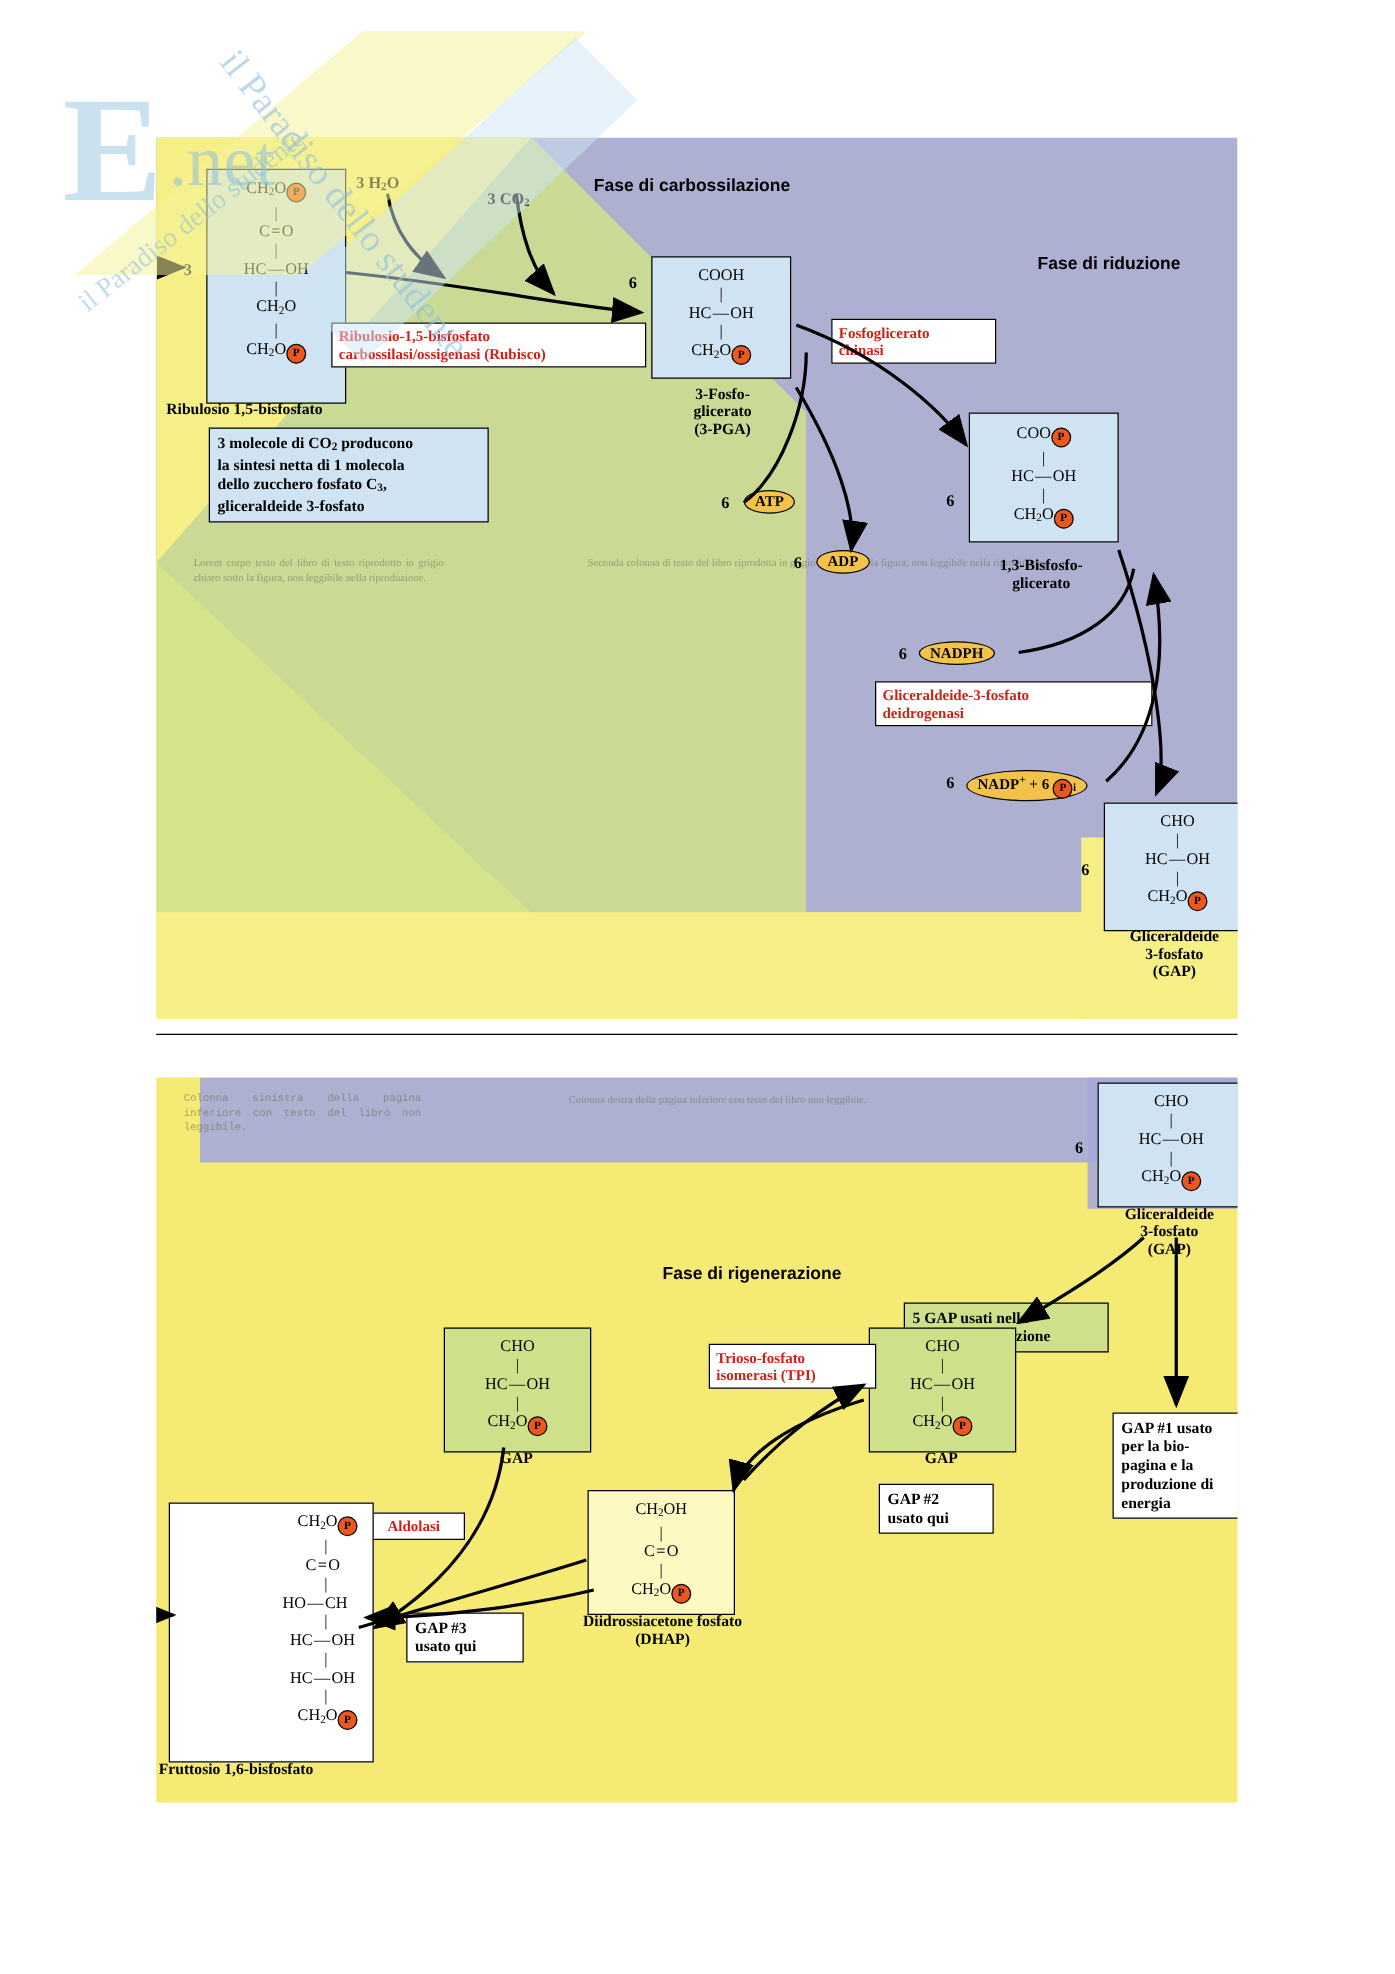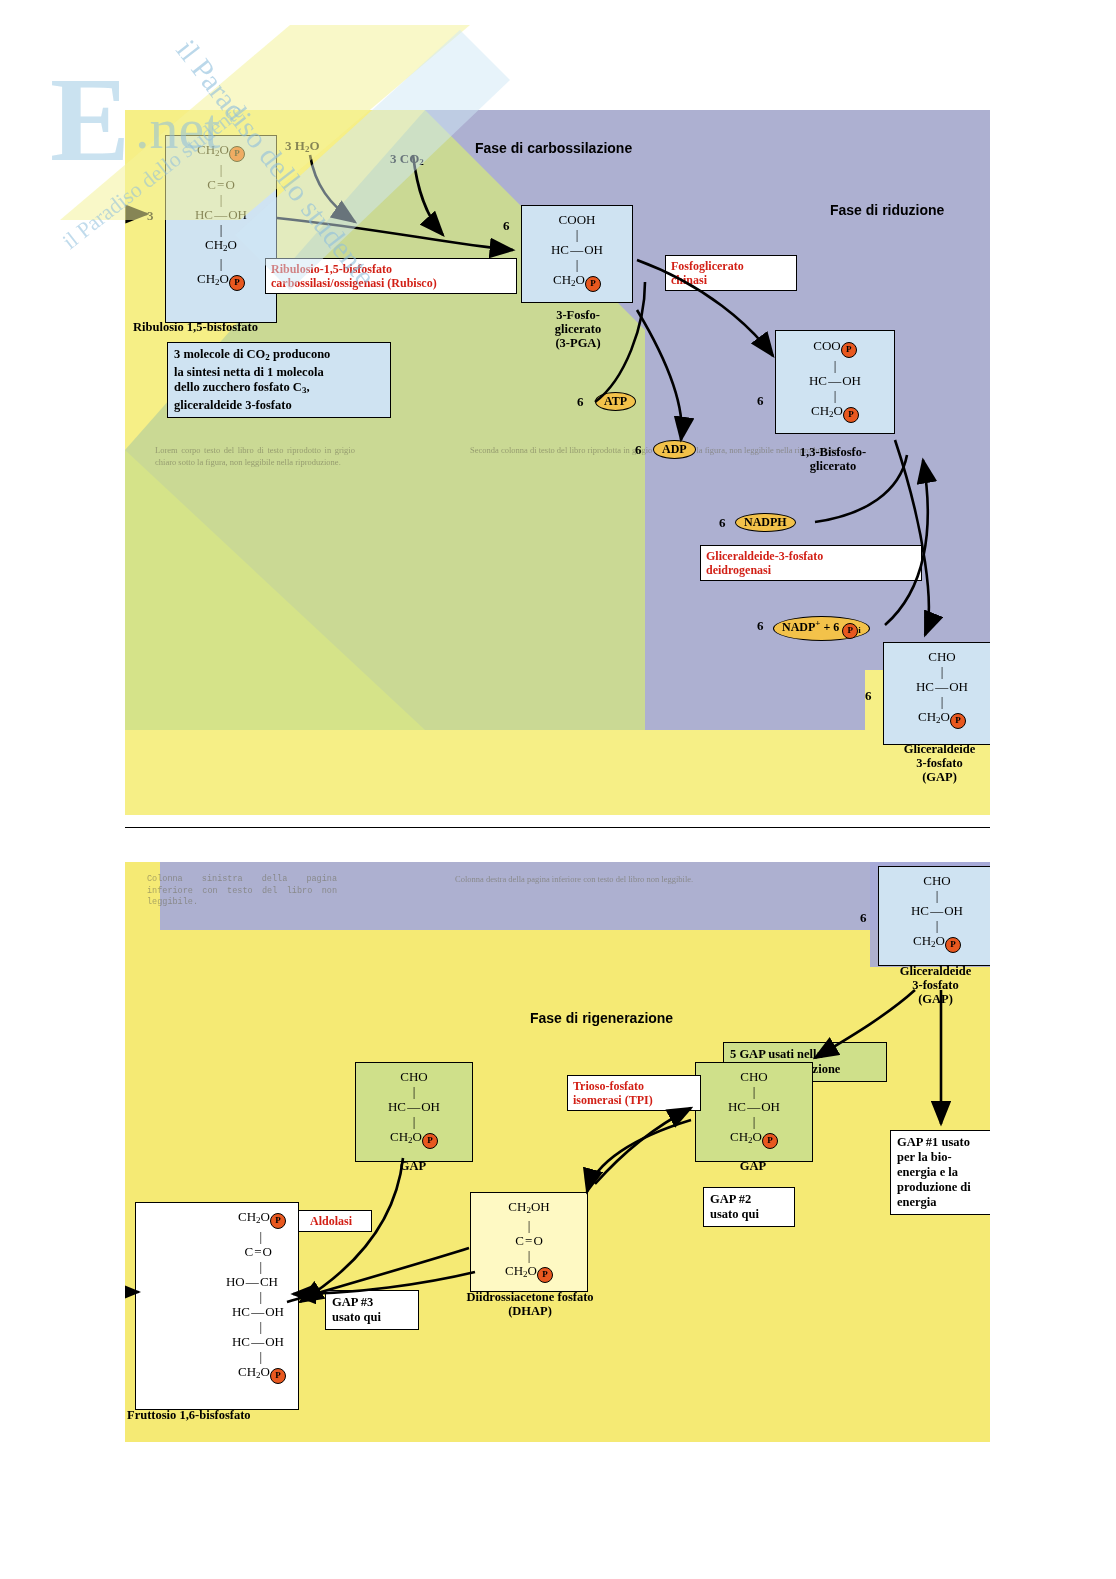--- a/index.html
+++ b/index.html
@@ -228,21 +228,21 @@
     <div class="phaselbl" style="left:405px;top:148px;">Fase di rigenerazione</div>
 
     <div class="notebox greentint" style="left:598px;top:180px;width:150px;">
       <div>5 GAP usati nella</div>
       <div>fase di rigenerazione</div>
     </div>
 
     <div class="notebox" style="left:765px;top:268px;width:110px;">
       <div>GAP #1 usato</div>
       <div>per la bio-</div>
-      <div>energia e la</div>
+      <div>pagina e la</div>
       <div>produzione di</div>
       <div>energia</div>
     </div>
 
     <div class="molbox green" style="left:570px;top:200px;width:116px;height:92px;padding-top:6px;">
       <div class="mol-line">CHO</div>
       <div class="mol-line">|</div>
       <div class="mol-line">HC — OH</div>
       <div class="mol-line">|</div>
       <div class="mol-line">CH<span class="sub">2</span>O<span class="pcirc">P</span></div>

